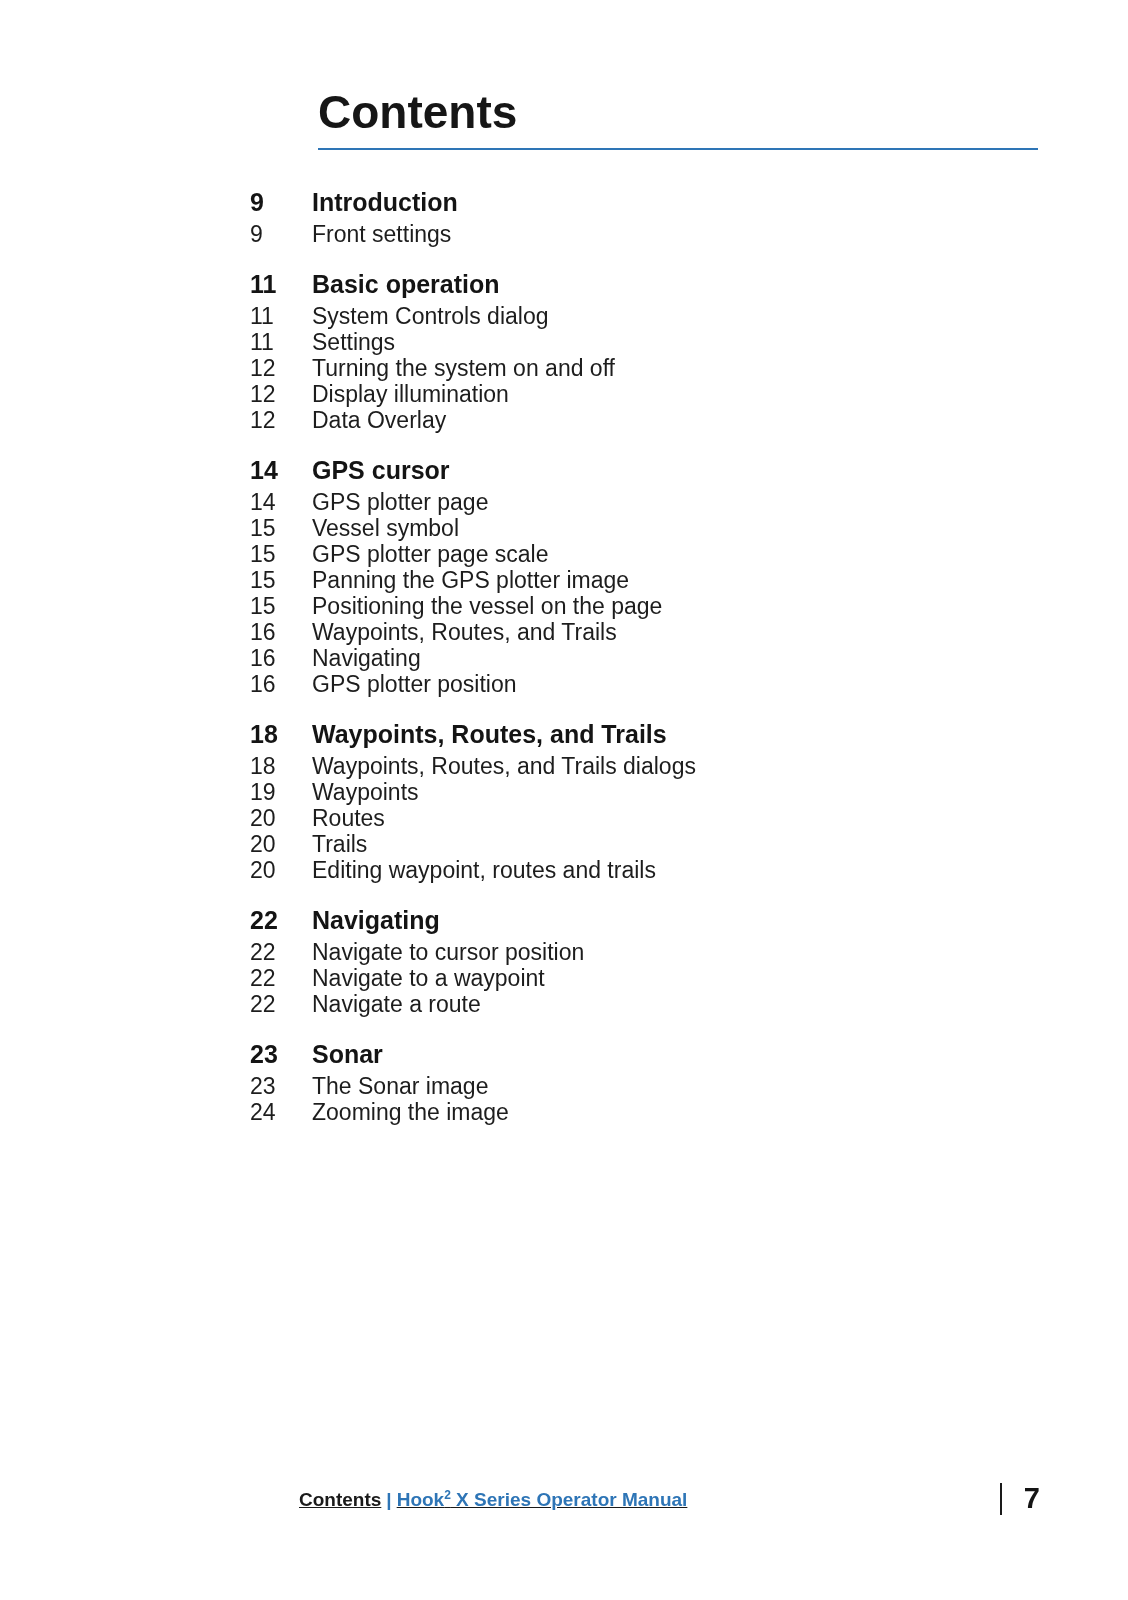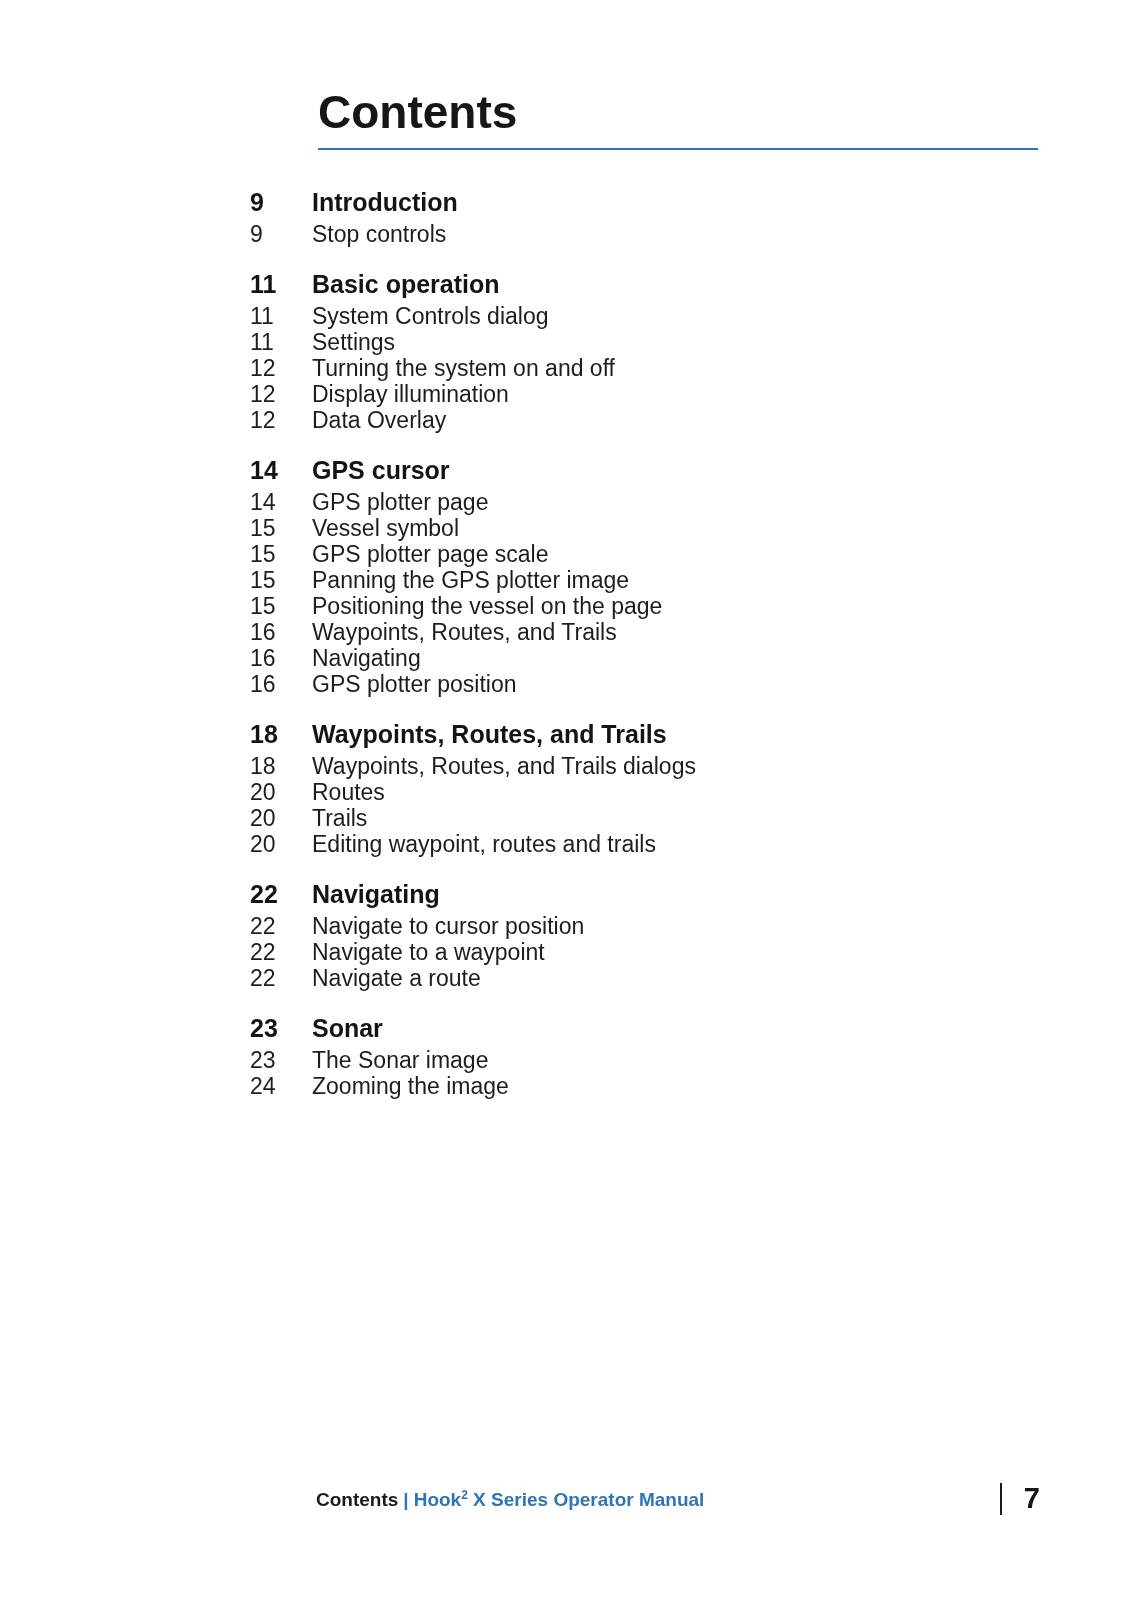--- a/index.html
+++ b/index.html
@@ -90,25 +90,26 @@
     bottom: 78px;
     width: 1128px;
   }
   .footer-inner {
     position: relative;
     width: 1128px;
     height: 34px;
   }
   .footer-center {
     position: absolute;
-    left: 316px;
+    left: 299px;
     top: 0;
     font-size: 19px;
     font-weight: bold;
     white-space: nowrap;
+    text-decoration: underline;
   }
   .footer-center .contents-word {
     color: #1a1a1a;
   }
   .footer-center .sep {
     color: #2e75b6;
     padding: 0 5px;
   }
   .footer-center .manual {
     color: #2e75b6;
@@ -148,21 +149,21 @@
   </div>
 
   <div class="toc" id="toc-root">
       <div class="toc-group">
         <div class="toc-row heading">
           <span class="num">9</span>
           <span class="label">Introduction</span>
         </div>
         <div class="toc-row entry">
           <span class="num">9</span>
-          <span class="label">Stop controls</span>
+          <span class="label">Front settings</span>
         </div>
       </div>
       <div class="toc-group">
         <div class="toc-row heading">
           <span class="num">11</span>
           <span class="label">Basic operation</span>
         </div>
         <div class="toc-row entry">
           <span class="num">11</span>
           <span class="label">System Controls dialog</span>
@@ -223,20 +224,24 @@
         </div>
       </div>
       <div class="toc-group">
         <div class="toc-row heading">
           <span class="num">18</span>
           <span class="label">Waypoints, Routes, and Trails</span>
         </div>
         <div class="toc-row entry">
           <span class="num">18</span>
           <span class="label">Waypoints, Routes, and Trails dialogs</span>
+        </div>
+        <div class="toc-row entry">
+          <span class="num">19</span>
+          <span class="label">Waypoints</span>
         </div>
         <div class="toc-row entry">
           <span class="num">20</span>
           <span class="label">Routes</span>
         </div>
         <div class="toc-row entry">
           <span class="num">20</span>
           <span class="label">Trails</span>
         </div>
         <div class="toc-row entry">

